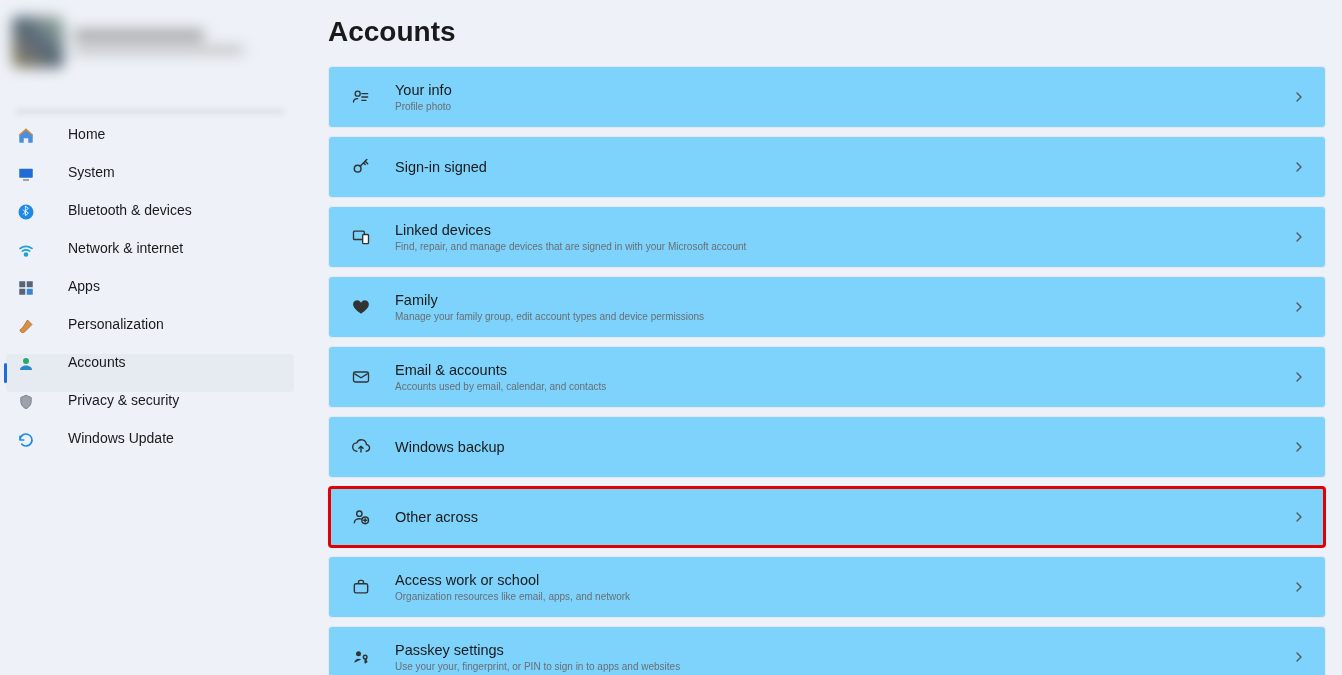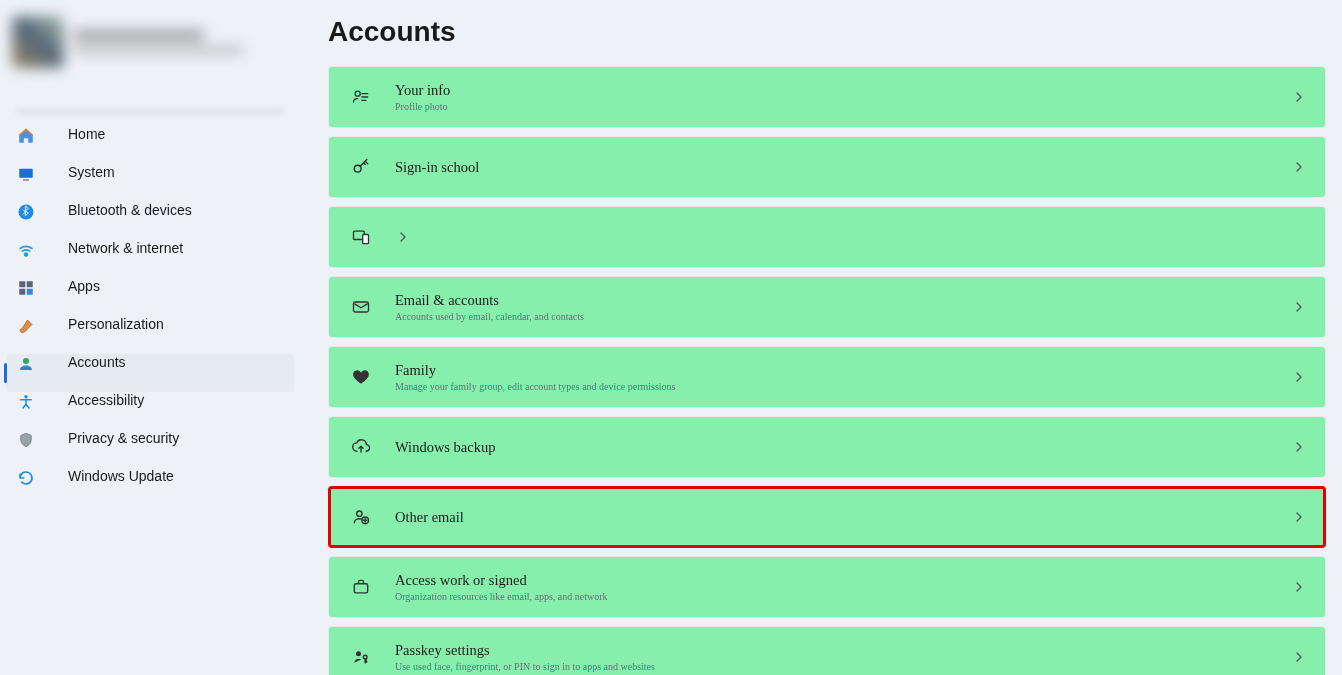--- a/index.html
+++ b/index.html
@@ -60,30 +60,29 @@
     flex:1;
     padding: 16px 16px 0 28px;
     overflow:auto;
   }
   .page-title {
     font-size: 28px;
     font-weight: 600;
     margin-bottom: 18px;
   }
   .card {
-    background:#86efac;
+    background:#7dd3fc;
     border:1px solid #e6e8ec;
     border-radius:4px;
     display:flex;
     align-items:center;
     padding: 12px 18px;
     margin-bottom: 8px;
     min-height: 62px;
     cursor:pointer;
-    font-family:Liberation Serif, serif;
   }
   .card.highlight {
     border: 3px solid #e30000;
     padding: 10px 16px;
   }
   .card-icon {
     width: 28px; height: 28px;
     display:flex; align-items:center; justify-content:center;
     margin-right: 20px;
     flex-shrink:0;
@@ -179,29 +178,20 @@
         <svg viewBox="0 0 24 24" width="18" height="18">
             <circle cx="12" cy="8" r="4" fill="#2aa86a"></circle>
             <path d="M4 20c0-4 4-6 8-6s8 2 8 6" fill="#2a88c8"></path>
           </svg>
       </span>
       <span>Accounts</span>
     </div>
 
 
 
-    <div class="nav-item">
-      <span class="nav-icon">
-        <svg viewBox="0 0 24 24" width="18" height="18">
-            <circle cx="12" cy="5" r="2.2" fill="#1f8ae6"></circle>
-            <path d="M5 9h14M12 9v6m0 0-4 5m4-5 4 5" stroke="#1f8ae6" stroke-width="2" stroke-linecap="round" fill="none"></path>
-          </svg>
-      </span>
-      <span>Accessibility</span>
-    </div>
 
     <div class="nav-item">
       <span class="nav-icon">
         <svg viewBox="0 0 24 24" width="18" height="18">
             <path d="M12 3 5 6v5c0 5 3 8 7 10 4-2 7-5 7-10V6z" fill="#9aa2ac" stroke="#6a7078" stroke-width="1"></path>
           </svg>
       </span>
       <span>Privacy &amp; security</span>
     </div>
 
@@ -239,67 +229,71 @@
         </span>
       </div>
       <div class="card">
         <div class="card-icon">
           <svg viewBox="0 0 24 24" width="20" height="20">
             <circle cx="8" cy="14" r="4" fill="none" stroke="#333" stroke-width="1.8"></circle>
             <path d="M11 11 19 3m-2 2 3 3m-5-1 2 2" stroke="#333" stroke-width="1.8" fill="none" stroke-linecap="round"></path>
           </svg>
         </div>
         <div class="card-body">
-          <div class="card-title">Sign-in school</div>
+          <div class="card-title">Sign-in signed</div>
         </div>
         <span>
           <svg class="chev" viewBox="0 0 24 24">
             <path d="M9 6l6 6-6 6" fill="none" stroke="#555" stroke-width="2" stroke-linecap="round" stroke-linejoin="round"></path>
           </svg>
         </span>
       </div>
       <div class="card">
         <div class="card-icon">
           <svg viewBox="0 0 24 24" width="20" height="20">
             <rect x="3" y="5" width="13" height="10" rx="1" fill="none" stroke="#333" stroke-width="1.6"></rect>
             <rect x="14" y="9" width="7" height="11" rx="1" fill="#fcfdfe" stroke="#333" stroke-width="1.6"></rect>
           </svg>
         </div>
+        <div class="card-body">
+          <div class="card-title">Linked devices</div>
+          <div class="card-sub">Find, repair, and manage devices that are signed in with your Microsoft account</div>
+        </div>
+        <span>
+          <svg class="chev" viewBox="0 0 24 24">
+            <path d="M9 6l6 6-6 6" fill="none" stroke="#555" stroke-width="2" stroke-linecap="round" stroke-linejoin="round"></path>
+          </svg>
+        </span>
+      </div>
+      <div class="card">
+        <div class="card-icon">
+          <svg viewBox="0 0 24 24" width="20" height="20">
+            <path d="M12 20s-7-4.5-9-9c-1.5-3.4 1-7 4.5-7 2 0 3.5 1.3 4.5 3 1-1.7 2.5-3 4.5-3C20 4 22.5 7.6 21 11c-2 4.5-9 9-9 9z" fill="#333"></path>
+          </svg>
+        </div>
+        <div class="card-body">
+          <div class="card-title">Family</div>
+          <div class="card-sub">Manage your family group, edit account types and device permissions</div>
+        </div>
         <span>
           <svg class="chev" viewBox="0 0 24 24">
             <path d="M9 6l6 6-6 6" fill="none" stroke="#555" stroke-width="2" stroke-linecap="round" stroke-linejoin="round"></path>
           </svg>
         </span>
       </div>
       <div class="card">
         <div class="card-icon">
           <svg viewBox="0 0 24 24" width="20" height="20">
             <rect x="3" y="6" width="18" height="12" rx="2" fill="none" stroke="#333" stroke-width="1.6"></rect>
             <path d="M4 8l8 5 8-5" stroke="#333" stroke-width="1.6" fill="none"></path>
           </svg>
         </div>
         <div class="card-body">
           <div class="card-title">Email &amp; accounts</div>
           <div class="card-sub">Accounts used by email, calendar, and contacts</div>
-        </div>
-        <span>
-          <svg class="chev" viewBox="0 0 24 24">
-            <path d="M9 6l6 6-6 6" fill="none" stroke="#555" stroke-width="2" stroke-linecap="round" stroke-linejoin="round"></path>
-          </svg>
-        </span>
-      </div>
-      <div class="card">
-        <div class="card-icon">
-          <svg viewBox="0 0 24 24" width="20" height="20">
-            <path d="M12 20s-7-4.5-9-9c-1.5-3.4 1-7 4.5-7 2 0 3.5 1.3 4.5 3 1-1.7 2.5-3 4.5-3C20 4 22.5 7.6 21 11c-2 4.5-9 9-9 9z" fill="#333"></path>
-          </svg>
-        </div>
-        <div class="card-body">
-          <div class="card-title">Family</div>
-          <div class="card-sub">Manage your family group, edit account types and device permissions</div>
         </div>
         <span>
           <svg class="chev" viewBox="0 0 24 24">
             <path d="M9 6l6 6-6 6" fill="none" stroke="#555" stroke-width="2" stroke-linecap="round" stroke-linejoin="round"></path>
           </svg>
         </span>
       </div>
       <div class="card">
         <div class="card-icon">
           <svg viewBox="0 0 24 24" width="20" height="20">
@@ -319,57 +313,57 @@
       <div class="card highlight">
         <div class="card-icon">
           <svg viewBox="0 0 24 24" width="20" height="20">
             <circle cx="10" cy="8" r="3.2" fill="none" stroke="#333" stroke-width="1.7"></circle>
             <path d="M4 19c0-3 3-5 6-5 1 0 2 .2 3 .6" fill="none" stroke="#333" stroke-width="1.7" stroke-linecap="round"></path>
             <circle cx="17" cy="16" r="4" fill="none" stroke="#333" stroke-width="1.7"></circle>
             <path d="M17 14v4m-2-2h4" stroke="#333" stroke-width="1.7" stroke-linecap="round"></path>
           </svg>
         </div>
         <div class="card-body">
-          <div class="card-title">Other email</div>
+          <div class="card-title">Other across</div>
         </div>
         <span>
           <svg class="chev" viewBox="0 0 24 24">
             <path d="M9 6l6 6-6 6" fill="none" stroke="#555" stroke-width="2" stroke-linecap="round" stroke-linejoin="round"></path>
           </svg>
         </span>
       </div>
       <div class="card">
         <div class="card-icon">
           <svg viewBox="0 0 24 24" width="20" height="20">
             <rect x="4" y="8" width="16" height="11" rx="2" fill="none" stroke="#333" stroke-width="1.7"></rect>
             <path d="M9 8V6a2 2 0 0 1 2-2h2a2 2 0 0 1 2 2v2" fill="none" stroke="#333" stroke-width="1.7"></path>
           </svg>
         </div>
         <div class="card-body">
-          <div class="card-title">Access work or signed</div>
+          <div class="card-title">Access work or school</div>
           <div class="card-sub">Organization resources like email, apps, and network</div>
         </div>
         <span>
           <svg class="chev" viewBox="0 0 24 24">
             <path d="M9 6l6 6-6 6" fill="none" stroke="#555" stroke-width="2" stroke-linecap="round" stroke-linejoin="round"></path>
           </svg>
         </span>
       </div>
       <div class="card">
         <div class="card-icon">
           <svg viewBox="0 0 24 24" width="20" height="20">
             <circle cx="9" cy="8" r="3" fill="#333"></circle>
             <path d="M4 19c0-3 2.5-5 5-5 1.2 0 2.3.4 3.2 1" fill="#333"></path>
             <circle cx="17" cy="12" r="2.2" fill="none" stroke="#333" stroke-width="1.7"></circle>
             <path d="M17 14v5l2-1.5-2-1 2-1.5" fill="none" stroke="#333" stroke-width="1.7" stroke-linejoin="round"></path>
           </svg>
         </div>
         <div class="card-body">
           <div class="card-title">Passkey settings</div>
-          <div class="card-sub">Use used face, fingerprint, or PIN to sign in to apps and websites</div>
+          <div class="card-sub">Use your your, fingerprint, or PIN to sign in to apps and websites</div>
         </div>
         <span>
           <svg class="chev" viewBox="0 0 24 24">
             <path d="M9 6l6 6-6 6" fill="none" stroke="#555" stroke-width="2" stroke-linecap="round" stroke-linejoin="round"></path>
           </svg>
         </span>
       </div>
     </div>
 </div>
 

